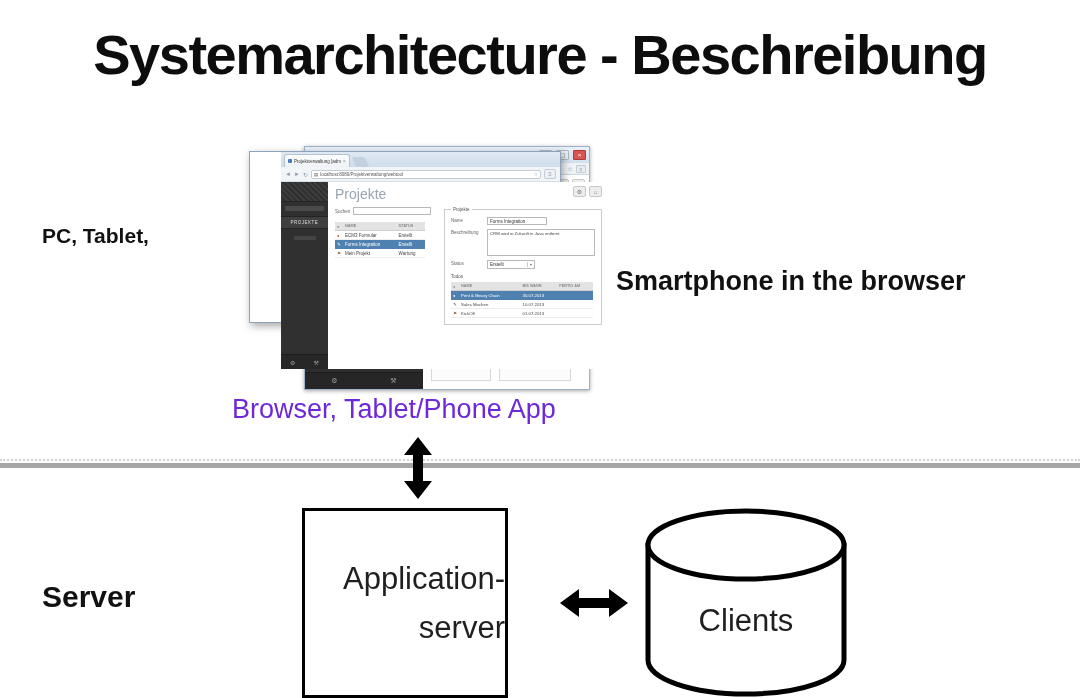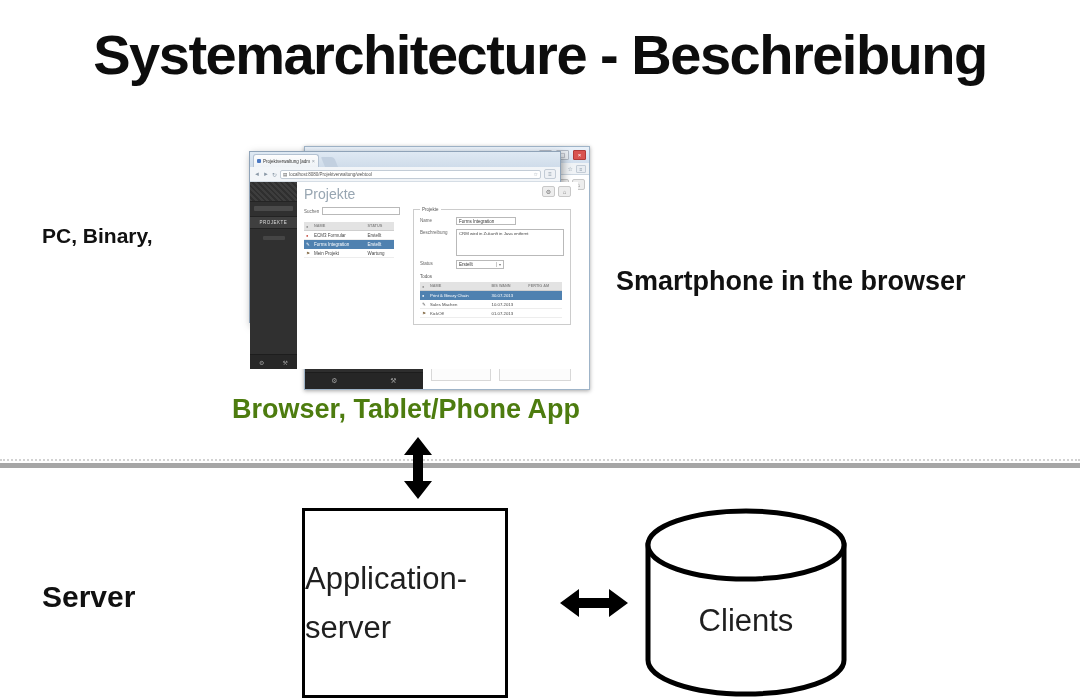--- a/index.html
+++ b/index.html
@@ -6,30 +6,30 @@
   html,body { width:1080px; height:698px; }
   body { background:#ffffff; font-family:"Liberation Sans", sans-serif; position:relative; overflow:hidden; }
   .abs { position:absolute; }
 
   
   .main-title { top:22px; left:0; width:1080px; text-align:center; font-size:56px; font-weight:700; letter-spacing:-1.5px; color:#0d0d0d; }
   .clients-block { left:42px; top:220px; color:#111; }
   .clients-heading { font-size:30px; font-weight:700; margin-bottom:10px; }
   .clients-sub { font-size:21px; font-weight:700; line-height:32px; }
   .app-in-browser { left:616px; top:266px; font-size:27px; font-weight:700; color:#111; }
-  .browser-app-label { left:232px; top:394px; font-size:27px; font-weight:700; color:#4d7c0f; }
+  .browser-app-label { left:232px; top:394px; font-size:27px; font-weight:400; color:#6d28d9; }
   .server-heading { left:42px; top:580px; font-size:30px; font-weight:700; color:#111; }
 
   
   .divider-dotted { top:459px; left:0; width:1080px; height:0; border-top:2px dotted #d2d2d2; }
   .divider-solid  { top:463px; left:0; width:1080px; height:5px; background:#a6a6a6; }
 
   
   .appserver-box { left:302px; top:508px; width:206px; height:190px; background:#fff; border:3px solid #000;
-                   display:flex; flex-direction:column; align-items:flex-start; justify-content:center; }
+                   display:flex; flex-direction:column; align-items:flex-end; justify-content:center; }
   .appserver-box span { font-size:31px; color:#1f1f1f; line-height:49px; }
   .db-wrap { left:644px; top:505px; width:204px; height:193px; }
   .db-label { position:absolute; left:0; right:0; top:98px; text-align:center; font-size:31px; color:#1f1f1f; }
   .arrow-v { left:398px; top:436px; }
   .arrow-h { left:558px; top:586px; }
 
   
   .win-back { left:304px; top:146px; width:286px; height:244px; background:#fff; border:1px solid #9fb4c8;
               box-shadow:0 1px 4px rgba(0,0,0,.35); }
   .wb-titlebar { height:16px; background:linear-gradient(#eaf1f9,#d2dfee); display:flex; align-items:center; gap:4px; padding:0 3px; }
@@ -45,21 +45,21 @@
   .wb-sidebottom { position:absolute; bottom:0; left:0; right:0; height:17px; background:#262626; border-top:1px solid #1d1d1d;
                    display:flex; align-items:center; justify-content:space-around; color:#9a9a9a; font-size:7px; }
   .wb-main { flex:1; position:relative; background:#fff; }
   .wb-btnrow { position:absolute; top:4px; right:4px; display:flex; gap:3px; }
   .mini-btn { width:13px; height:11px; background:#ededed; border:1px solid #c8c8c8; border-radius:2px; color:#777; font-size:6px; line-height:10px; text-align:center; }
   .wb-panel { position:absolute; bottom:8px; height:74px; border:1px solid #d8d8d8; background:#fcfcfc; }
   .wb-p1 { left:8px; width:60px; } .wb-p2 { left:76px; width:72px; }
 
   
   .win-front { left:249px; top:151px; width:312px; height:172px; background:#fff; border:1px solid #8fa3b8;
-               box-shadow:2px 3px 8px rgba(0,0,0,.35); }
+               box-shadow:2px 3px 8px rgba(0,0,0,.35);padding-left:31px; }
   .tabstrip { height:15px; background:linear-gradient(#dfe9f3,#cfdcea); display:flex; align-items:flex-end; padding-left:3px; }
   .tab { width:66px; height:13px; background:linear-gradient(#fdfdfd,#eef2f6); border:1px solid #b4c2d2; border-bottom:none;
          border-radius:3px 3px 0 0; display:flex; align-items:center; gap:2px; font-size:4.5px; color:#333; padding:0 3px; }
   .favicon { width:4px; height:4px; background:#4a78c2; border-radius:1px; flex:none; }
   .tab-title { flex:1; overflow:hidden; white-space:nowrap; }
   .tab-close { color:#98a2ac; font-size:5.5px; }
   .newtab { width:13px; height:10px; background:#c2d0e0; margin-left:4px; border-radius:1px 3px 0 0; transform:skewX(22deg); }
   .toolbar { height:15px; background:#f2f5f8; border-bottom:1px solid #d5dde5; display:flex; align-items:center; gap:3px; padding:0 4px; font-size:6px; color:#8a98a6; }
   .urlbox { flex:1; height:9px; background:#fff; border:1px solid #c3ccd6; border-radius:2px; display:flex; align-items:center; gap:2px; padding:0 2px; font-size:4.5px; color:#555; }
   .url-text { flex:1; overflow:hidden; white-space:nowrap; }
@@ -106,21 +106,21 @@
   .sel-arrow { border-left:1px solid #c9c9c9; padding:0 2px; font-size:4px; color:#777; }
   .todos-label { font-size:4.5px; color:#555; margin:5px 0 3px; }
   .todos { width:142px; font-size:4.3px; }
 </style>
 </head>
 <body>
 
 <div class="abs main-title">Systemarchitecture - Beschreibung</div>
 
 <div class="abs clients-block">
-  <div class="clients-sub">PC, Binary,</div>
+  <div class="clients-sub">PC, Tablet,</div>
 </div>
 
 <div class="abs win-back">
   <div class="wb-titlebar">
     <div class="linkbar lb1"></div>
     <div class="linkbar lb2"></div>
     <div class="spacer"></div>
     <div class="wctrl">–</div>
     <div class="wctrl">▢</div>
     <div class="wctrl close">×</div>

